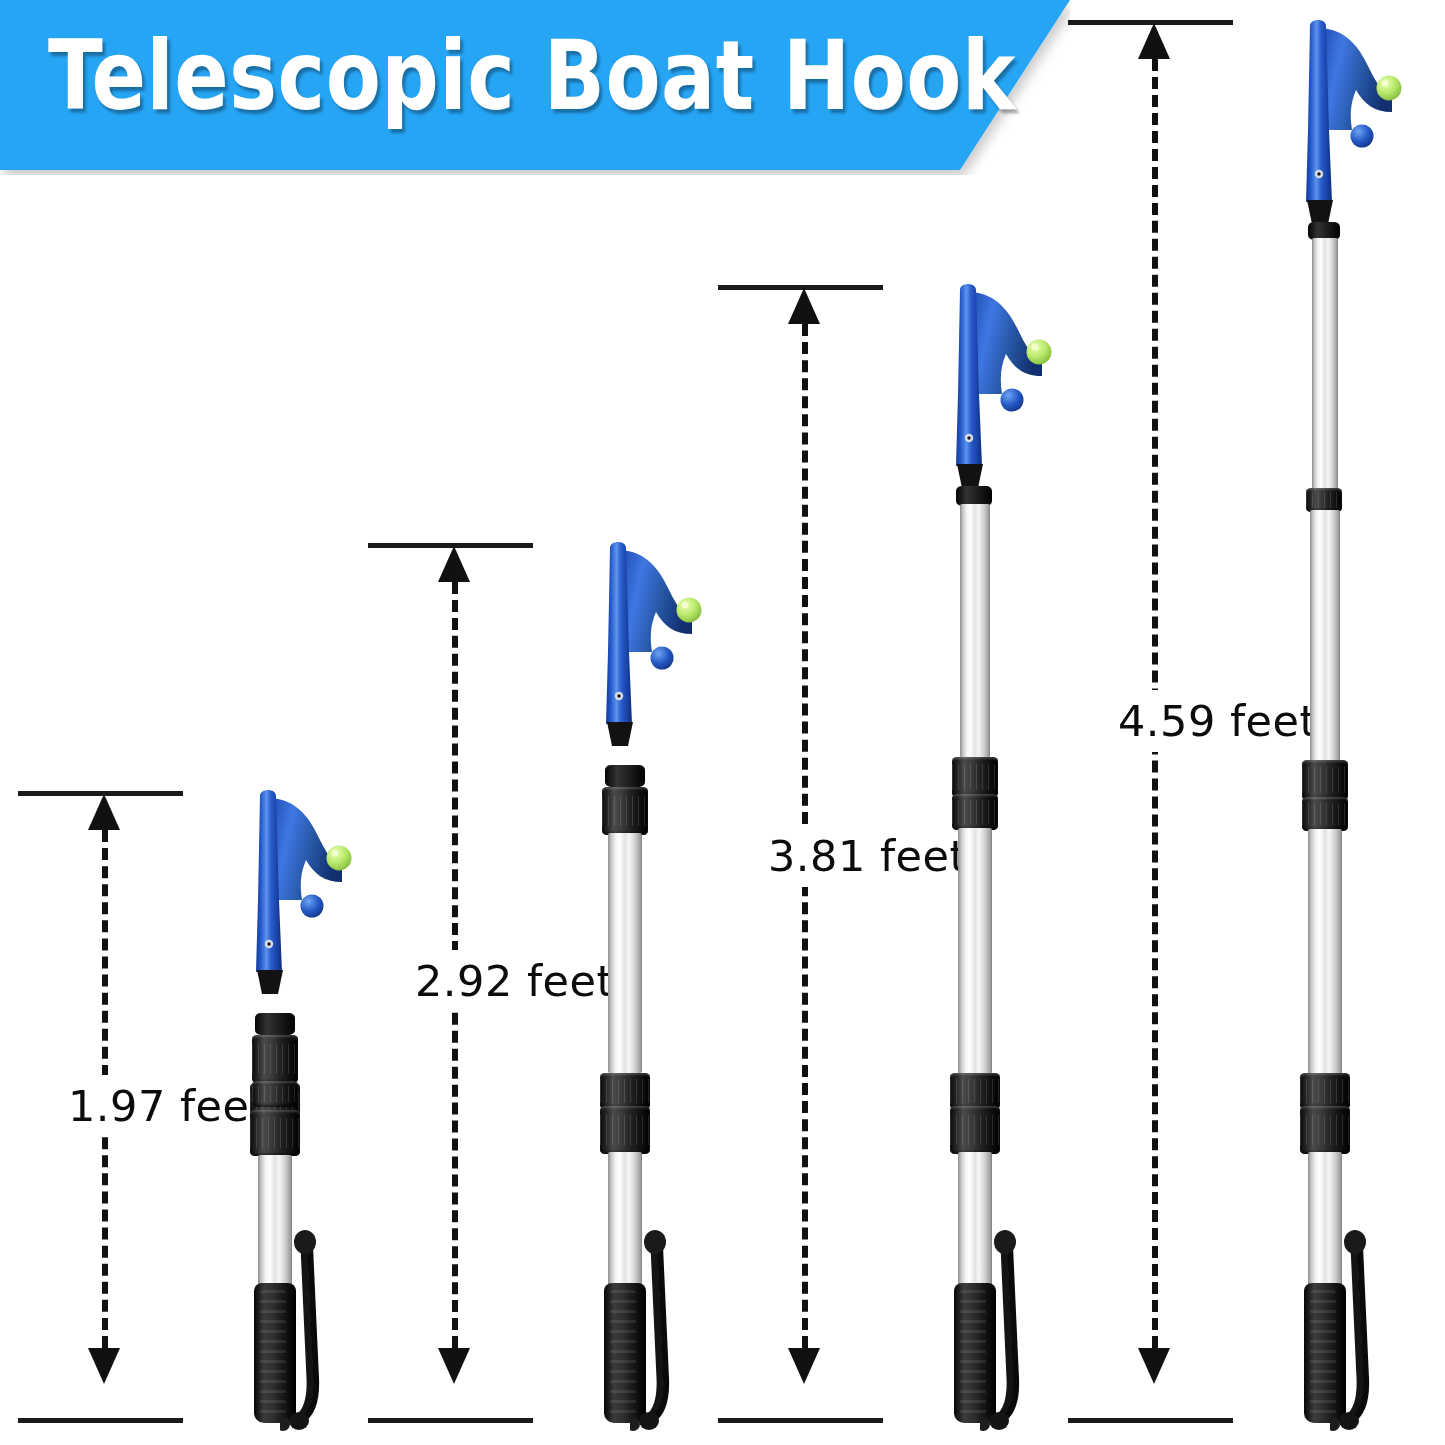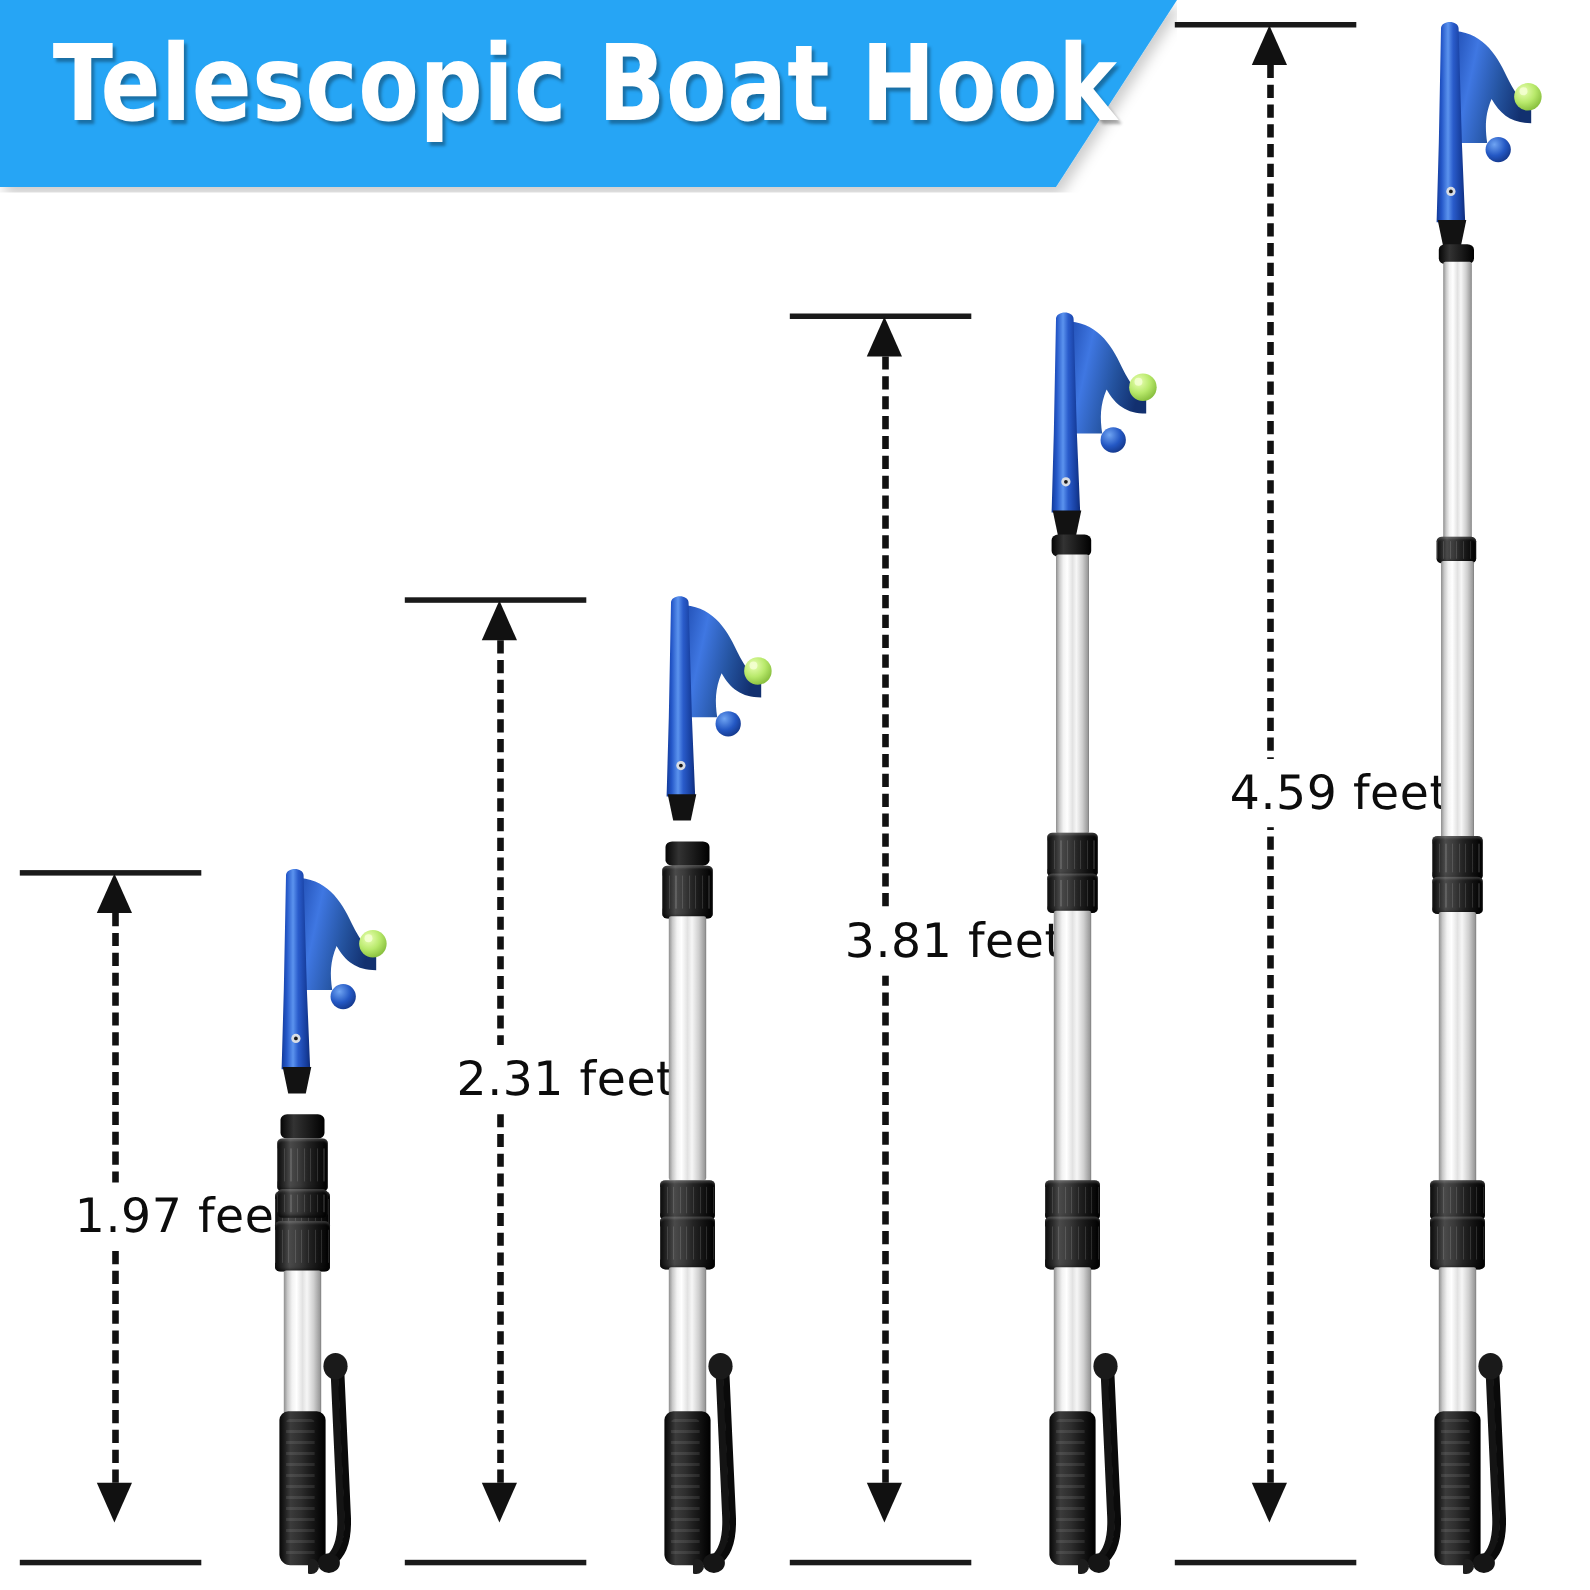--- a/index.html
+++ b/index.html
@@ -264,21 +264,21 @@
 </div>
 
 <div class="product-col" style="left:350px;">
 
   <div class="dim">
     <div class="dim-line" style="top:543px;"></div>
     <div class="arrow-up" style="top:546px;"></div>
     <div class="dim-stem" style="top:582px; height:766px;"></div>
     <div class="arrow-down" style="top:1348px;"></div>
     <div class="dim-line" style="top:1418px;"></div>
-    <div class="dim-label" style="top:950px; left:65px;">2.31 feet</div>
+    <div class="dim-label" style="top:950px; left:65px;">2.92 feet</div>
   </div>
 
   <svg class="hook-head" style="left:238px; top:534px; width:130px; height:240px;" viewBox="0 0 130 240">
     <defs>
       <linearGradient id="bg2" x1="0" y1="0" x2="1" y2="0">
         <stop offset="0%" stop-color="#123a9a"></stop>
           <stop offset="18%" stop-color="#2558c9"></stop>
         <stop offset="40%" stop-color="#5b93ee"></stop>
           <stop offset="58%" stop-color="#2a5ccb"></stop>
         <stop offset="85%" stop-color="#173f9f"></stop>

